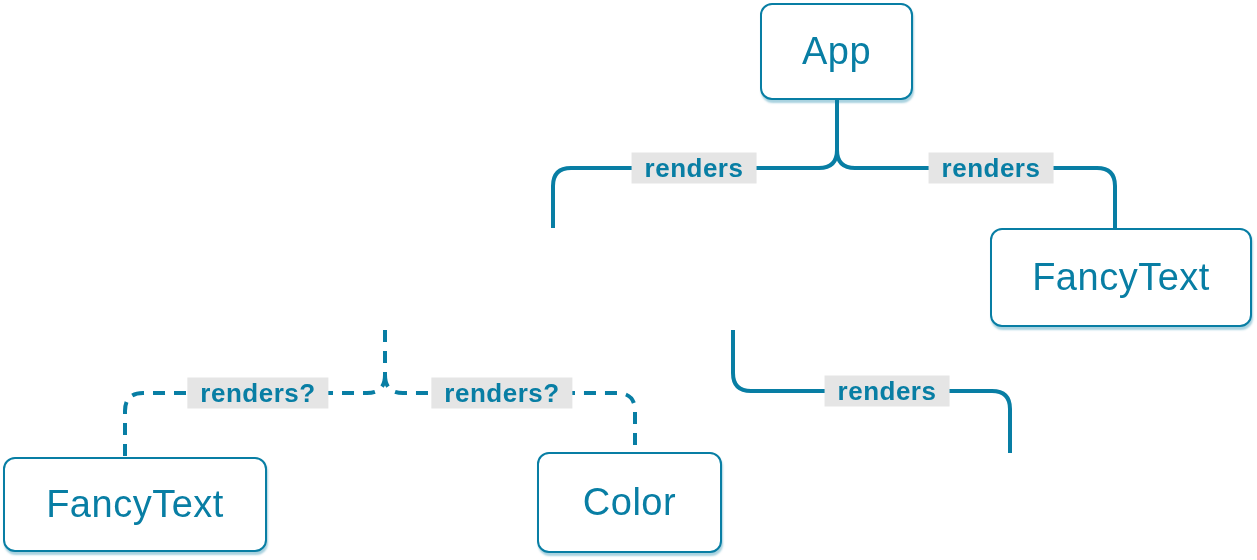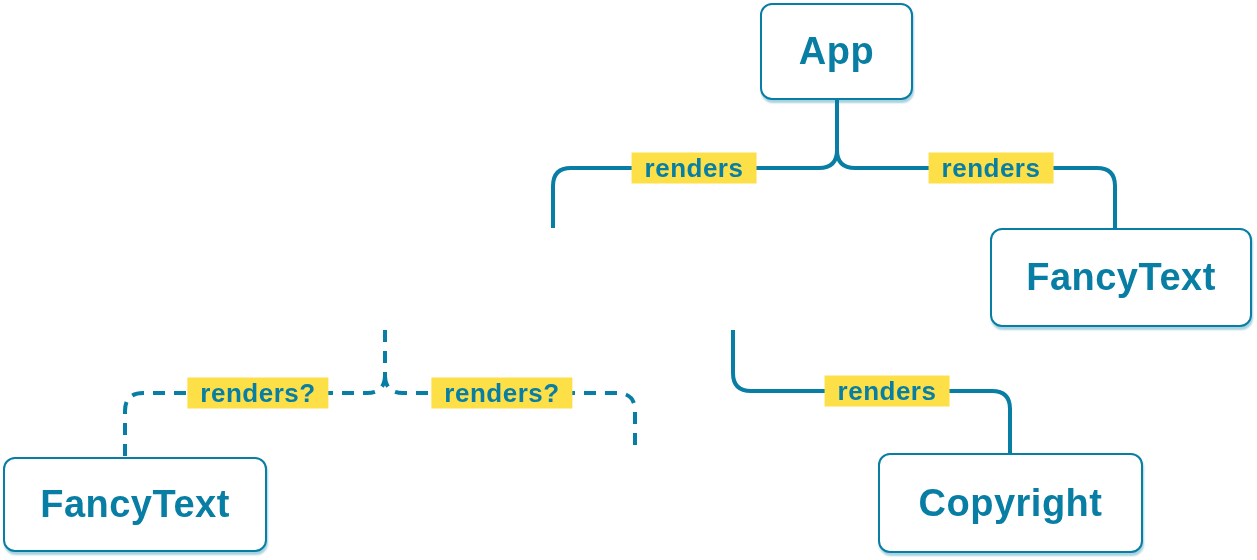--- a/index.html
+++ b/index.html
@@ -34,28 +34,28 @@
     position: absolute;
     background: #ffffff;
     border: 2.5px solid #087ea4;
     border-radius: 12px;
     box-shadow: 1px 3px 2px rgba(8, 126, 164, 0.35);
     display: flex;
     align-items: center;
     justify-content: center;
     color: #087ea4;
     font-size: 38px;
-    font-weight: 700;
+    font-weight: 400;
     letter-spacing: 0.5px;
     box-sizing: border-box;
   }
   .edge-label {
     position: absolute;
     transform: translate(-50%, -50%);
-    background: #fde047;
+    background: #e5e5e5;
     padding: 0 13px;
     color: #087ea4;
     font-size: 26px;
     font-weight: 700;
     white-space: nowrap;
     letter-spacing: 0.5px;
   }
   
   .node-app        { left: 760px;  top: 3px;   width: 153px; height: 97px;  }
   .node-ig         { left: 333px;  top: 228px; width: 462px; height: 102px; }
@@ -104,18 +104,18 @@
 
 
   <div class="node node-ft-top">
     <span>FancyText</span>
   </div>
 
   <div class="node node-ft-bottom">
     <span>FancyText</span>
   </div>
 
+  <div class="node node-color">
+    <span>Color</span>
+  </div>
 
-  <div class="node node-copyright">
-    <span>Copyright</span>
-  </div>
 
 </div>
 
 </body></html>

